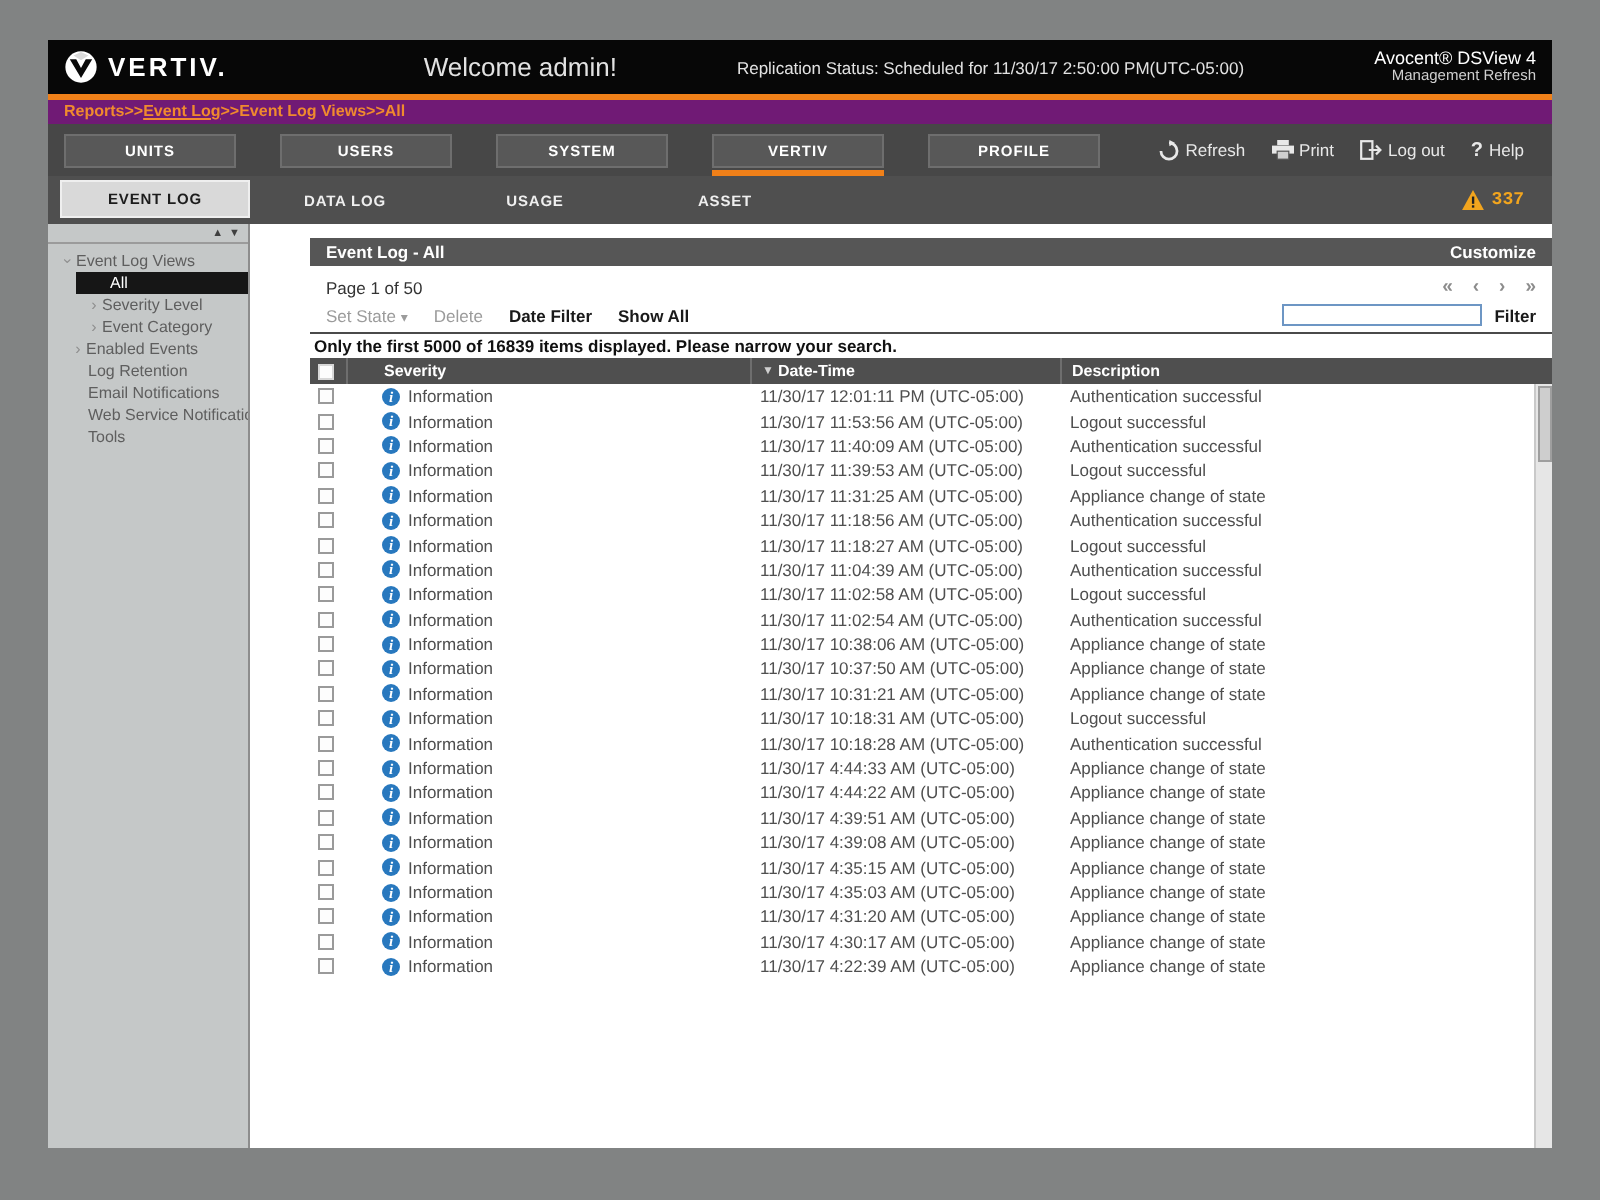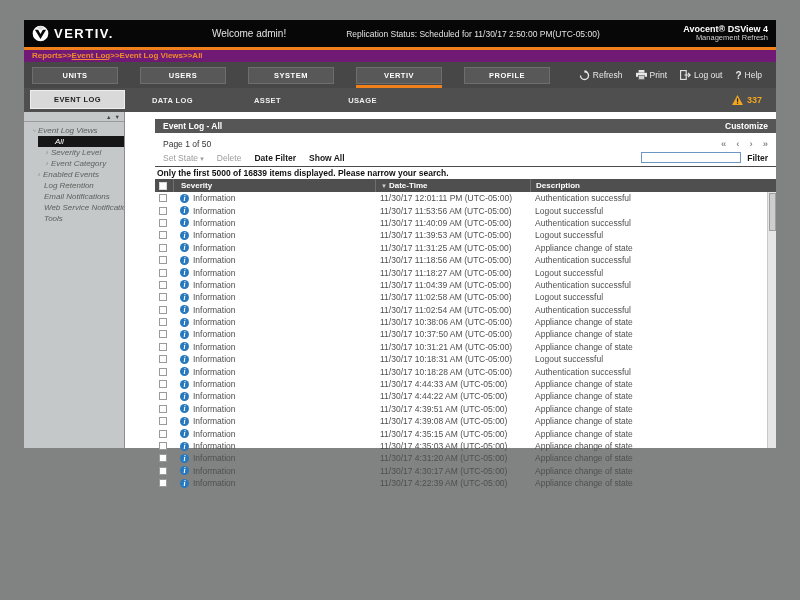--- a/index.html
+++ b/index.html
@@ -1,29 +1,29 @@
 <!DOCTYPE html>
 <html><head>
 <meta charset="utf-8">
 <style>
   * { margin:0; padding:0; box-sizing:border-box; }
   html,body { width:800px; height:600px; }
   body { background:#818383; font-family:"Liberation Sans", sans-serif; position:relative; overflow:hidden; }
 
-  #window { position:absolute; left:24px; top:20px; width:752px; height:428px;
+  #window { position:absolute; left:24px; top:20px; width:752px; height:554px;
             background:#fff; display:flex; flex-direction:column; }
 
   
   .topbar { height:27px; background:#070707; display:flex; align-items:center; padding:0 8px; flex:none; }
   .logo { display:flex; align-items:center; gap:5px; }
   .logo-text { color:#fff; font-weight:bold; font-size:13px; letter-spacing:1.5px; }
-  .welcome { color:#e2e2e2; font-size:10px; margin-left:98px; }
+  .welcome { color:#e2e2e2; font-size:13px; margin-left:98px; }
   .repl { color:#e2e2e2; font-size:8.5px; margin-left:60px; }
   .product { margin-left:auto; text-align:right; line-height:1.15; }
-  .product-name { color:#fff; font-size:9px; font-weight:bold; }
+  .product-name { color:#fff; font-size:9px; font-weight:normal; }
   .product-sub { color:#cfcfcf; font-size:7.5px; }
 
   .orange-line { height:3px; background:#F08019; flex:none; }
 
   
   .breadcrumb { height:12px; background:#701a75; color:#F08A2E; font-size:8px; line-height:12px; padding:0 8px; flex:none; font-weight:bold; }
   .breadcrumb .link { text-decoration:underline; cursor:pointer; }
 
   
   .tabbar { height:26px; background:#474747; display:flex; align-items:center; padding:0 8px; flex:none; }
@@ -34,27 +34,27 @@
   .actions { margin-left:auto; display:flex; align-items:center; gap:13px; padding-right:6px; }
   .action { display:flex; align-items:center; gap:3px; color:#e8e8e8; font-size:8.5px; cursor:pointer; }
   .qmark { font-weight:bold; font-size:10px; color:#e8e8e8; }
 
   
   .subtabbar { height:24px; background:#4f4f4f; display:flex; align-items:stretch; padding-left:6px; flex:none; }
   .subtab { width:95px; color:#efefef; font-size:7.5px; font-weight:bold; letter-spacing:.4px;
             display:flex; align-items:center; justify-content:center; cursor:pointer; }
   .subtab.active { background:#d9d9d9; color:#1c1c1c; margin:2px 0 3px 0; border:1px solid #efefef; }
   .alert { margin-left:auto; display:flex; align-items:center; gap:4px; padding-right:14px;
-           color:#F2A51E; font-size:9px; font-weight:bold; cursor:pointer; }
+           color:#F2A51E; font-size:9px; font-weight:bold; cursor:pointer;font-family:Liberation Mono, monospace; }
 
   
   .bodyrow { flex:1; display:flex; min-height:0; }
 
   
-  .sidebar { width:101px; flex:none; background:#c5c8c8; border-right:1px solid #8d8d8d; font-size:8px; color:#5e5e5e;font-style:italic; }
+  .sidebar { width:101px; flex:none; background:#c5c8c8; border-right:1px solid #8d8d8d; font-size:8px; color:#5e5e5e; }
   .side-top { height:10px; border-bottom:1px solid #9b9b9b; display:flex; justify-content:flex-end;
               align-items:center; gap:3px; padding-right:4px; font-size:5.5px; color:#3f3f3f; }
   .side-top span { cursor:pointer; }
   .tree { padding-top:3px; }
   .titem { height:11px; line-height:11px; display:flex; align-items:center; white-space:nowrap; overflow:hidden; cursor:pointer; }
   .arrow { color:#8f8f8f; font-size:8px; width:8px; flex:none; text-align:center; }
   .rot { display:inline-block; transform:rotate(90deg); }
   .ind1 { padding-left:6px; }
   .ind2 { padding-left:11px; }
   .ind3 { padding-left:19px; }
@@ -80,21 +80,21 @@
                      font-family:"Liberation Sans",sans-serif; }
   .filter-label { font-size:8.5px; font-weight:bold; color:#1a1a1a; cursor:pointer; }
   .notice { border-top:1px solid #4a4a4a; font-size:8.5px; font-weight:bold; color:#111;
             padding:1px 2px; flex:none; }
 
   
   .tablewrap { flex:1; position:relative; min-height:0; }
   .thead { display:flex; height:13px; background:#4f4f4f; color:#fff; font-weight:bold; font-size:8px;
            align-items:center; padding-right:9px; }
   .c-cb  { width:18px; flex:none; display:flex; align-items:center; padding-left:4px; height:100%; }
-  .c-sev { width:202px; flex:none; padding-left:7px; height:100%; display:flex; align-items:center; gap:4px; }
+  .c-sev { width:202px; flex:none; padding-left:18px; height:100%; display:flex; align-items:center; gap:4px; }
   .c-dt  { width:155px; flex:none; padding-left:5px; height:100%; display:flex; align-items:center; gap:2px; }
   .c-desc{ flex:1; padding-left:5px; height:100%; display:flex; align-items:center; min-width:0; }
   .thead .c-sev, .thead .c-dt, .thead .c-desc { border-left:1px solid #6e6e6e; }
   .cb { width:8px; height:8px; background:#fdfdfd; border:1px solid #9a9a9a; display:inline-block; cursor:pointer; }
   .thead .cb { border-color:#d8d8d8; }
   .sort { color:#cfcfcf; font-size:6px; }
   .trow { display:flex; height:12.4px; align-items:center; font-size:8.5px; color:#4f4f4f; padding-right:9px; cursor:pointer; }
   .info { width:9px; height:9px; border-radius:50%; background:#2878BE; color:#fff; flex:none;
           font-size:7.5px; font-weight:bold; font-style:italic; text-align:center; line-height:9px;
           font-family:"Liberation Serif",serif; }
@@ -162,22 +162,22 @@
       <div class="action">
         <span class="qmark">?</span>
         <span>Help</span>
       </div>
     </div>
   </div>
 
   <div class="subtabbar">
     <div class="subtab active">EVENT LOG</div>
     <div class="subtab">DATA LOG</div>
+    <div class="subtab">USAGE</div>
     <div class="subtab">ASSET</div>
-    <div class="subtab">USAGE</div>
     <div class="alert">
       <svg width="11" height="10" viewBox="0 0 12 11">
         <path d="M6 0 L12 11 L0 11 Z" fill="#F2A51E"></path>
         <rect x="5.4" y="3.6" width="1.3" height="4" fill="#222"></rect>
         <rect x="5.4" y="8.4" width="1.3" height="1.3" fill="#222"></rect>
       </svg>
       <span>337</span>
     </div>
   </div>
 

